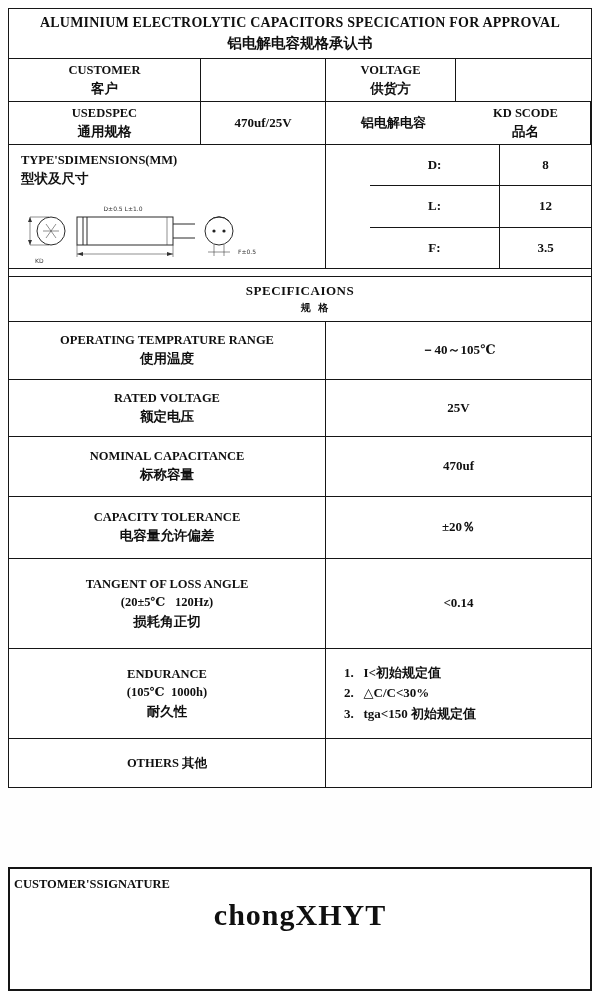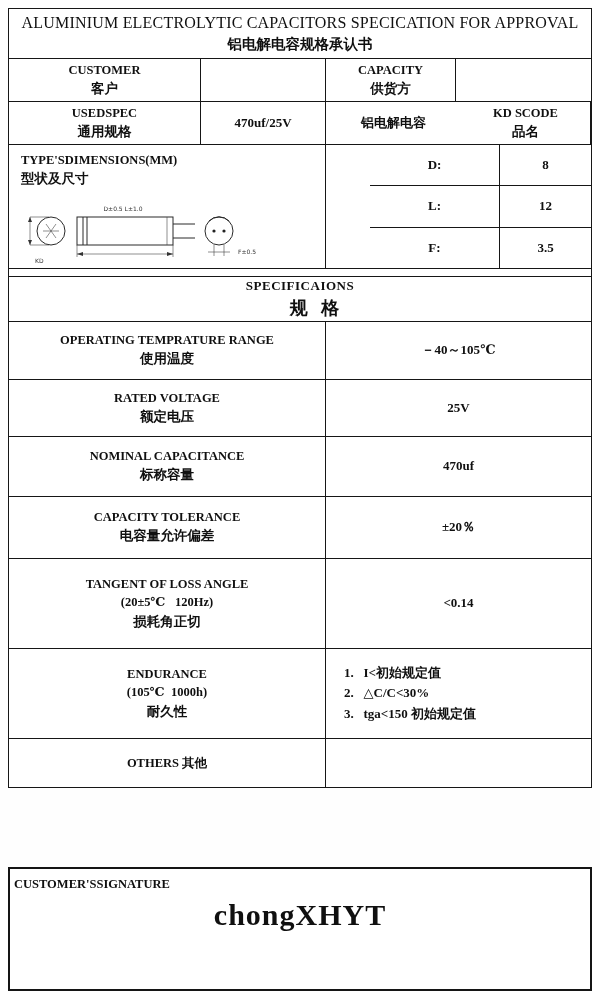--- a/index.html
+++ b/index.html
@@ -15,40 +15,40 @@
   .row { display:flex; border-bottom:1px solid #161616; align-items:stretch; }
   .row:last-child { border-bottom:none; }
   .cell { border-right:1px solid #161616; display:flex; flex-direction:column; justify-content:center; align-items:center; text-align:center; }
   .cell.last { border-right:none; }
 
   .en { font-weight:bold; font-size:12.5px; line-height:1.45; white-space:pre-wrap; }
   .cn { font-weight:bold; font-size:13.5px; line-height:1.5;  white-space:pre-wrap; }
   .val { font-weight:bold; font-size:13px; line-height:1.55; white-space:pre-wrap; }
 
   .r-title { height:50px; flex-direction:column; display:flex; justify-content:center; align-items:center; }
-  .t1 { font-weight:normal; font-size:16px; letter-spacing:.2px; }
+  .t1 { font-weight:bold; font-size:14px; letter-spacing:.2px; }
   .t2 { font-weight:bold; font-size:14.5px; margin-top:3px; }
 
   .r-party { height:43px; }
   .w1 { width:192px; } .w2 { width:125px; } .w3 { width:130px; } .w4 { flex:1; }
 
   .r-dims { height:124px;gap:44px; }
   .type-cell { width:317px; border-right:1px solid #161616; display:flex; flex-direction:column; align-items:flex-start; }
   .type-label { padding:6px 10px 0 12px; text-align:left; }
   .dim-col { flex:1; display:flex; flex-direction:column; }
   .dim-subrow { flex:1; display:flex; border-bottom:1px solid #161616; }
   .dim-subrow:last-child { border-bottom:none; }
   .dim-key { width:130px; border-right:1px solid #161616; display:flex; justify-content:center; align-items:center; font-weight:bold; font-size:13px; }
   .dim-val { flex:1; display:flex; justify-content:center; align-items:center; font-weight:bold; font-size:13px; }
 
   .r-thin { height:8px; }
 
   .r-spechead { height:45px; flex-direction:column; display:flex; justify-content:center; align-items:center; }
   .sh1 { font-weight:bold; font-size:13px; letter-spacing:.5px; }
-  .sh2 { font-weight:bold; font-size:18px; margin-top:2px; white-space:pre-wrap;margin-left:29px; }
+  .sh2 { font-weight:bold; font-size:10px; margin-top:2px; white-space:pre-wrap;margin-left:29px; }
 
   .spec-label { width:317px; }
   .spec-value { flex:1; border-right:none; }
   .spec-value.left-list { align-items:flex-start; text-align:left; padding-left:18px; }
 
   .s1{height:58px;} .s2{height:57px;} .s3{height:60px;} .s4{height:62px;}
   .s5{height:67px;} .s6{height:90px;} .s7{height:90px;} .s8{height:48px;}
 
   .sig-box { position:absolute; left:8px; top:867px; width:584px; height:124px; border:2px solid #141414; background:#fff; padding:8px 4px; }
   .sig-en { font-weight:bold; font-size:12.5px; }
@@ -74,21 +74,21 @@
 
     <div class="row r-party">
       <div class="cell w1">
         <div class="en">CUSTOMER</div>
         <div class="cn">客户</div>
       </div>
       <div class="cell w2">
         <div class="val"></div>
       </div>
       <div class="cell w3">
-        <div class="en">CAPACITY</div>
+        <div class="en">VOLTAGE</div>
         <div class="cn">供货方</div>
       </div>
       <div class="cell w4 last">
         <div class="val"></div>
       </div>
     </div>
 
     <div class="row r-party">
       <div class="cell w1">
         <div class="en">USEDSPEC</div>

